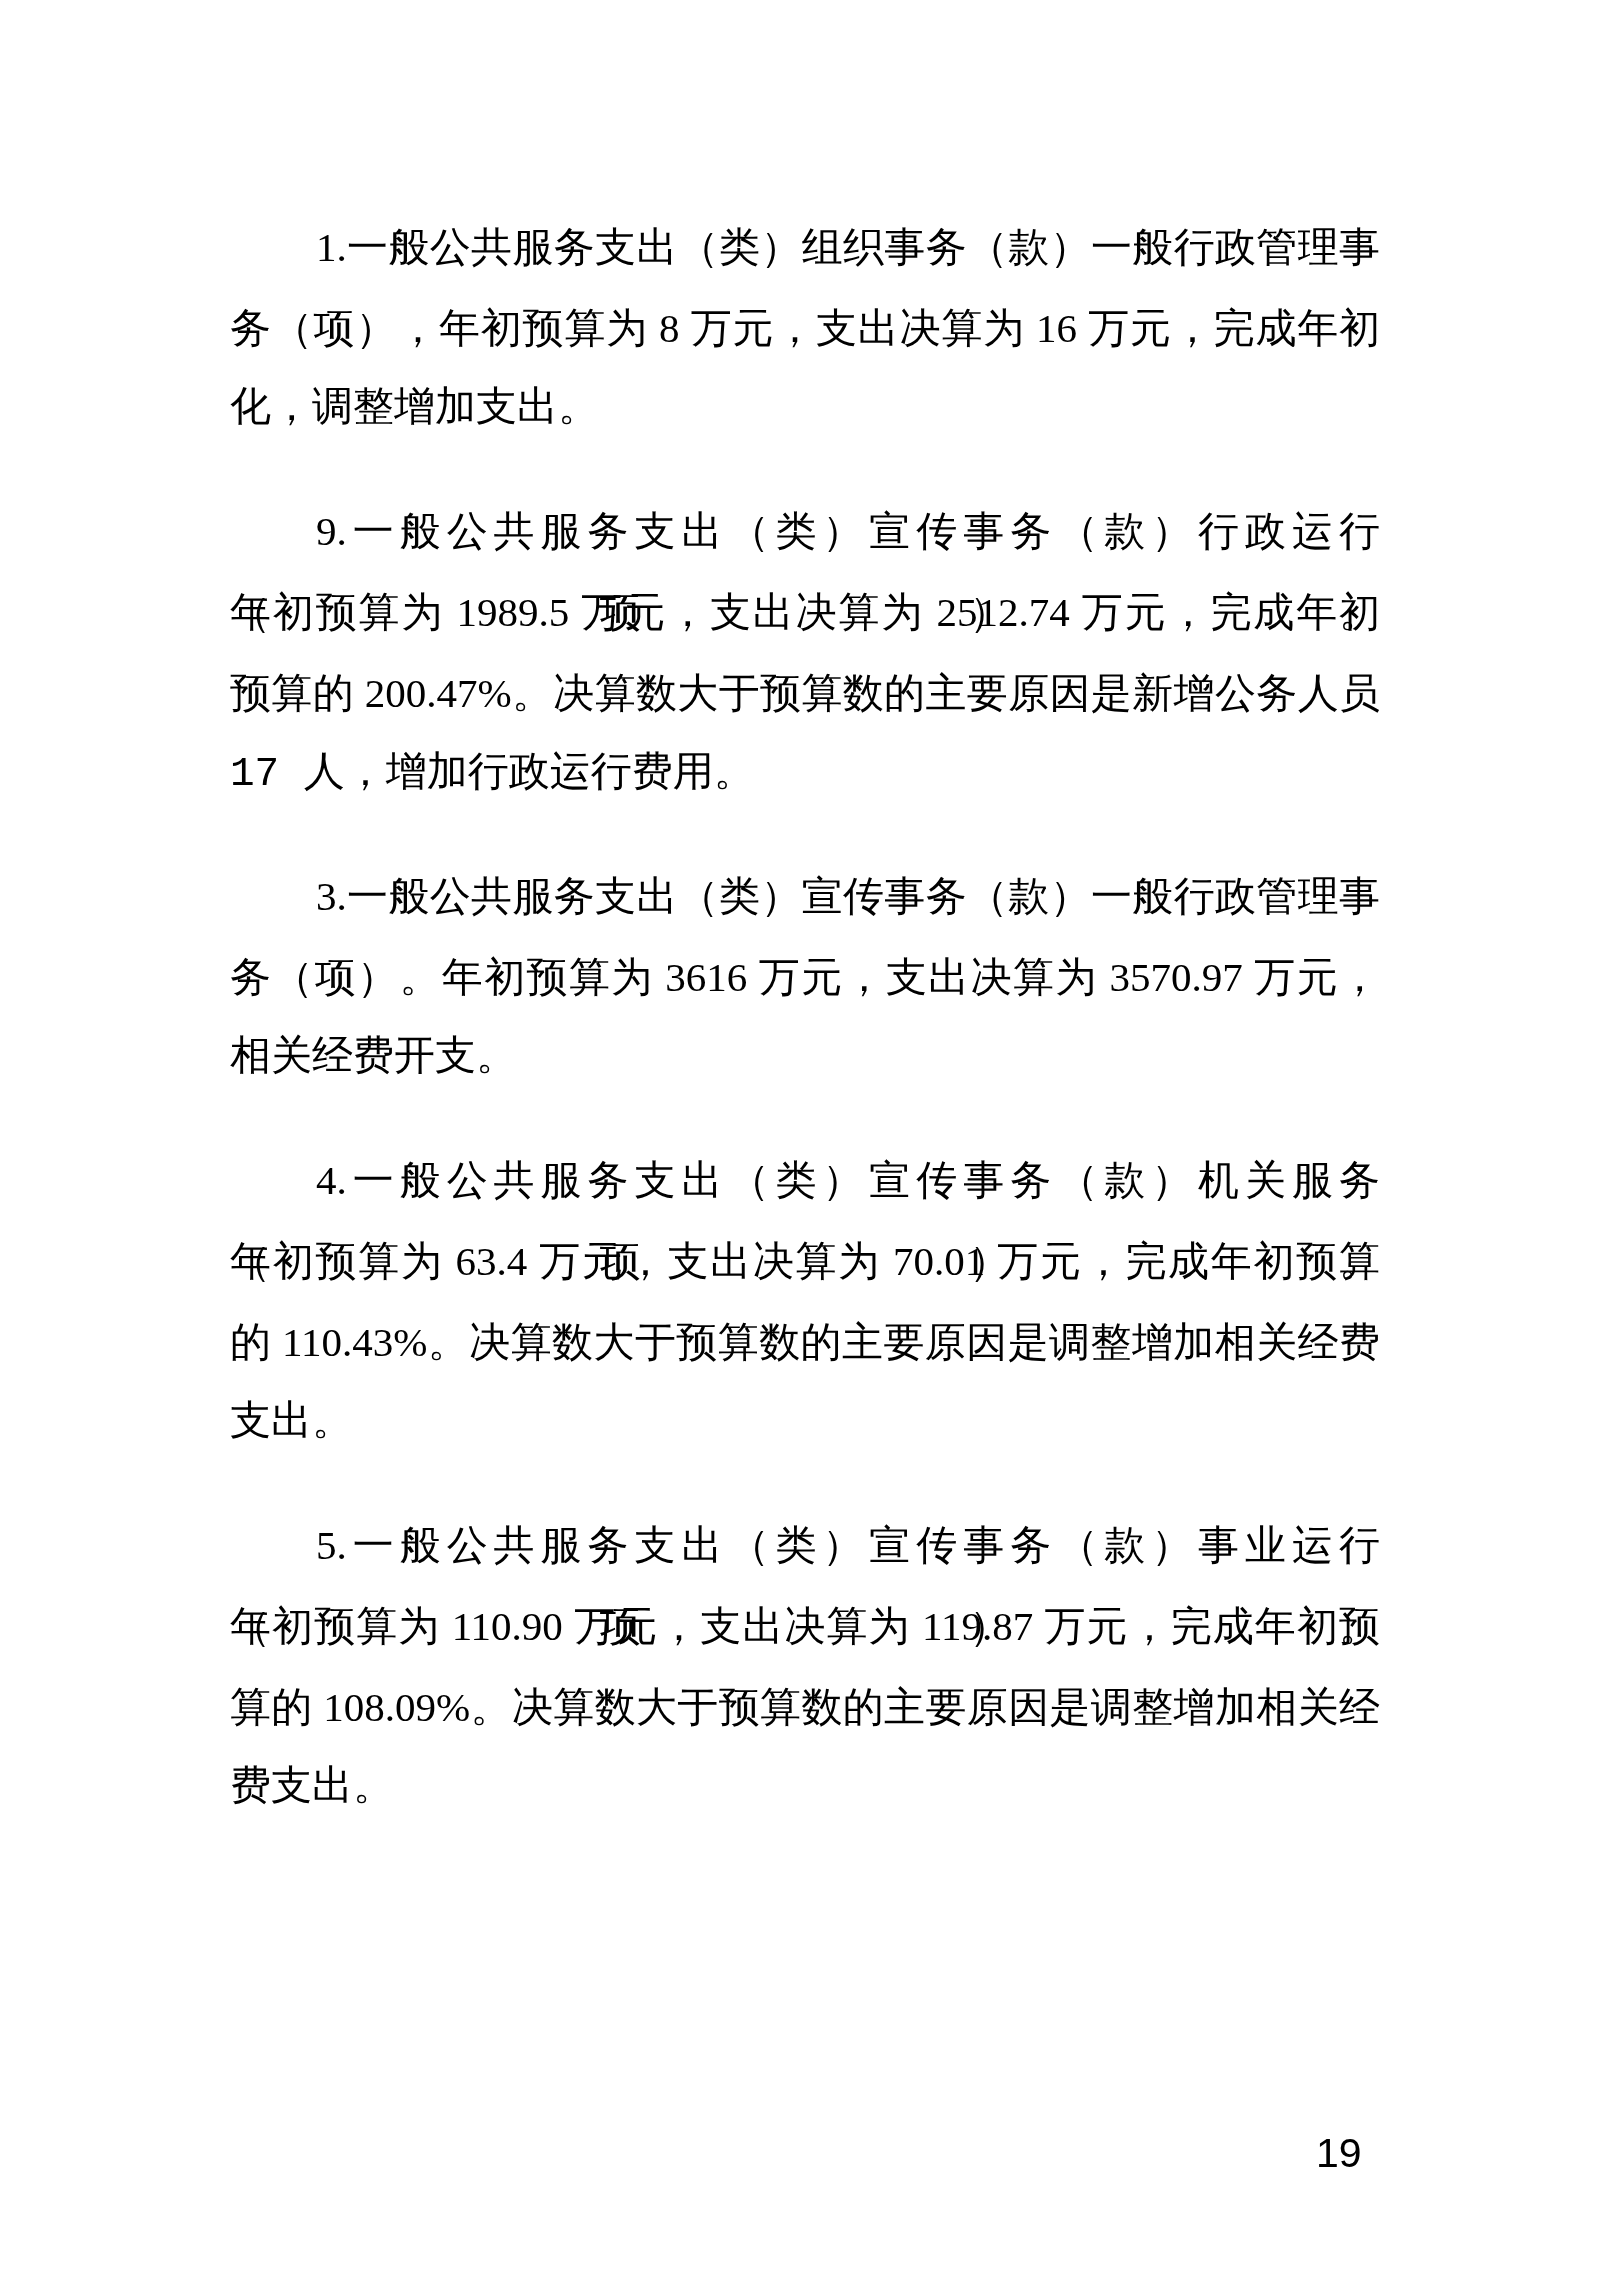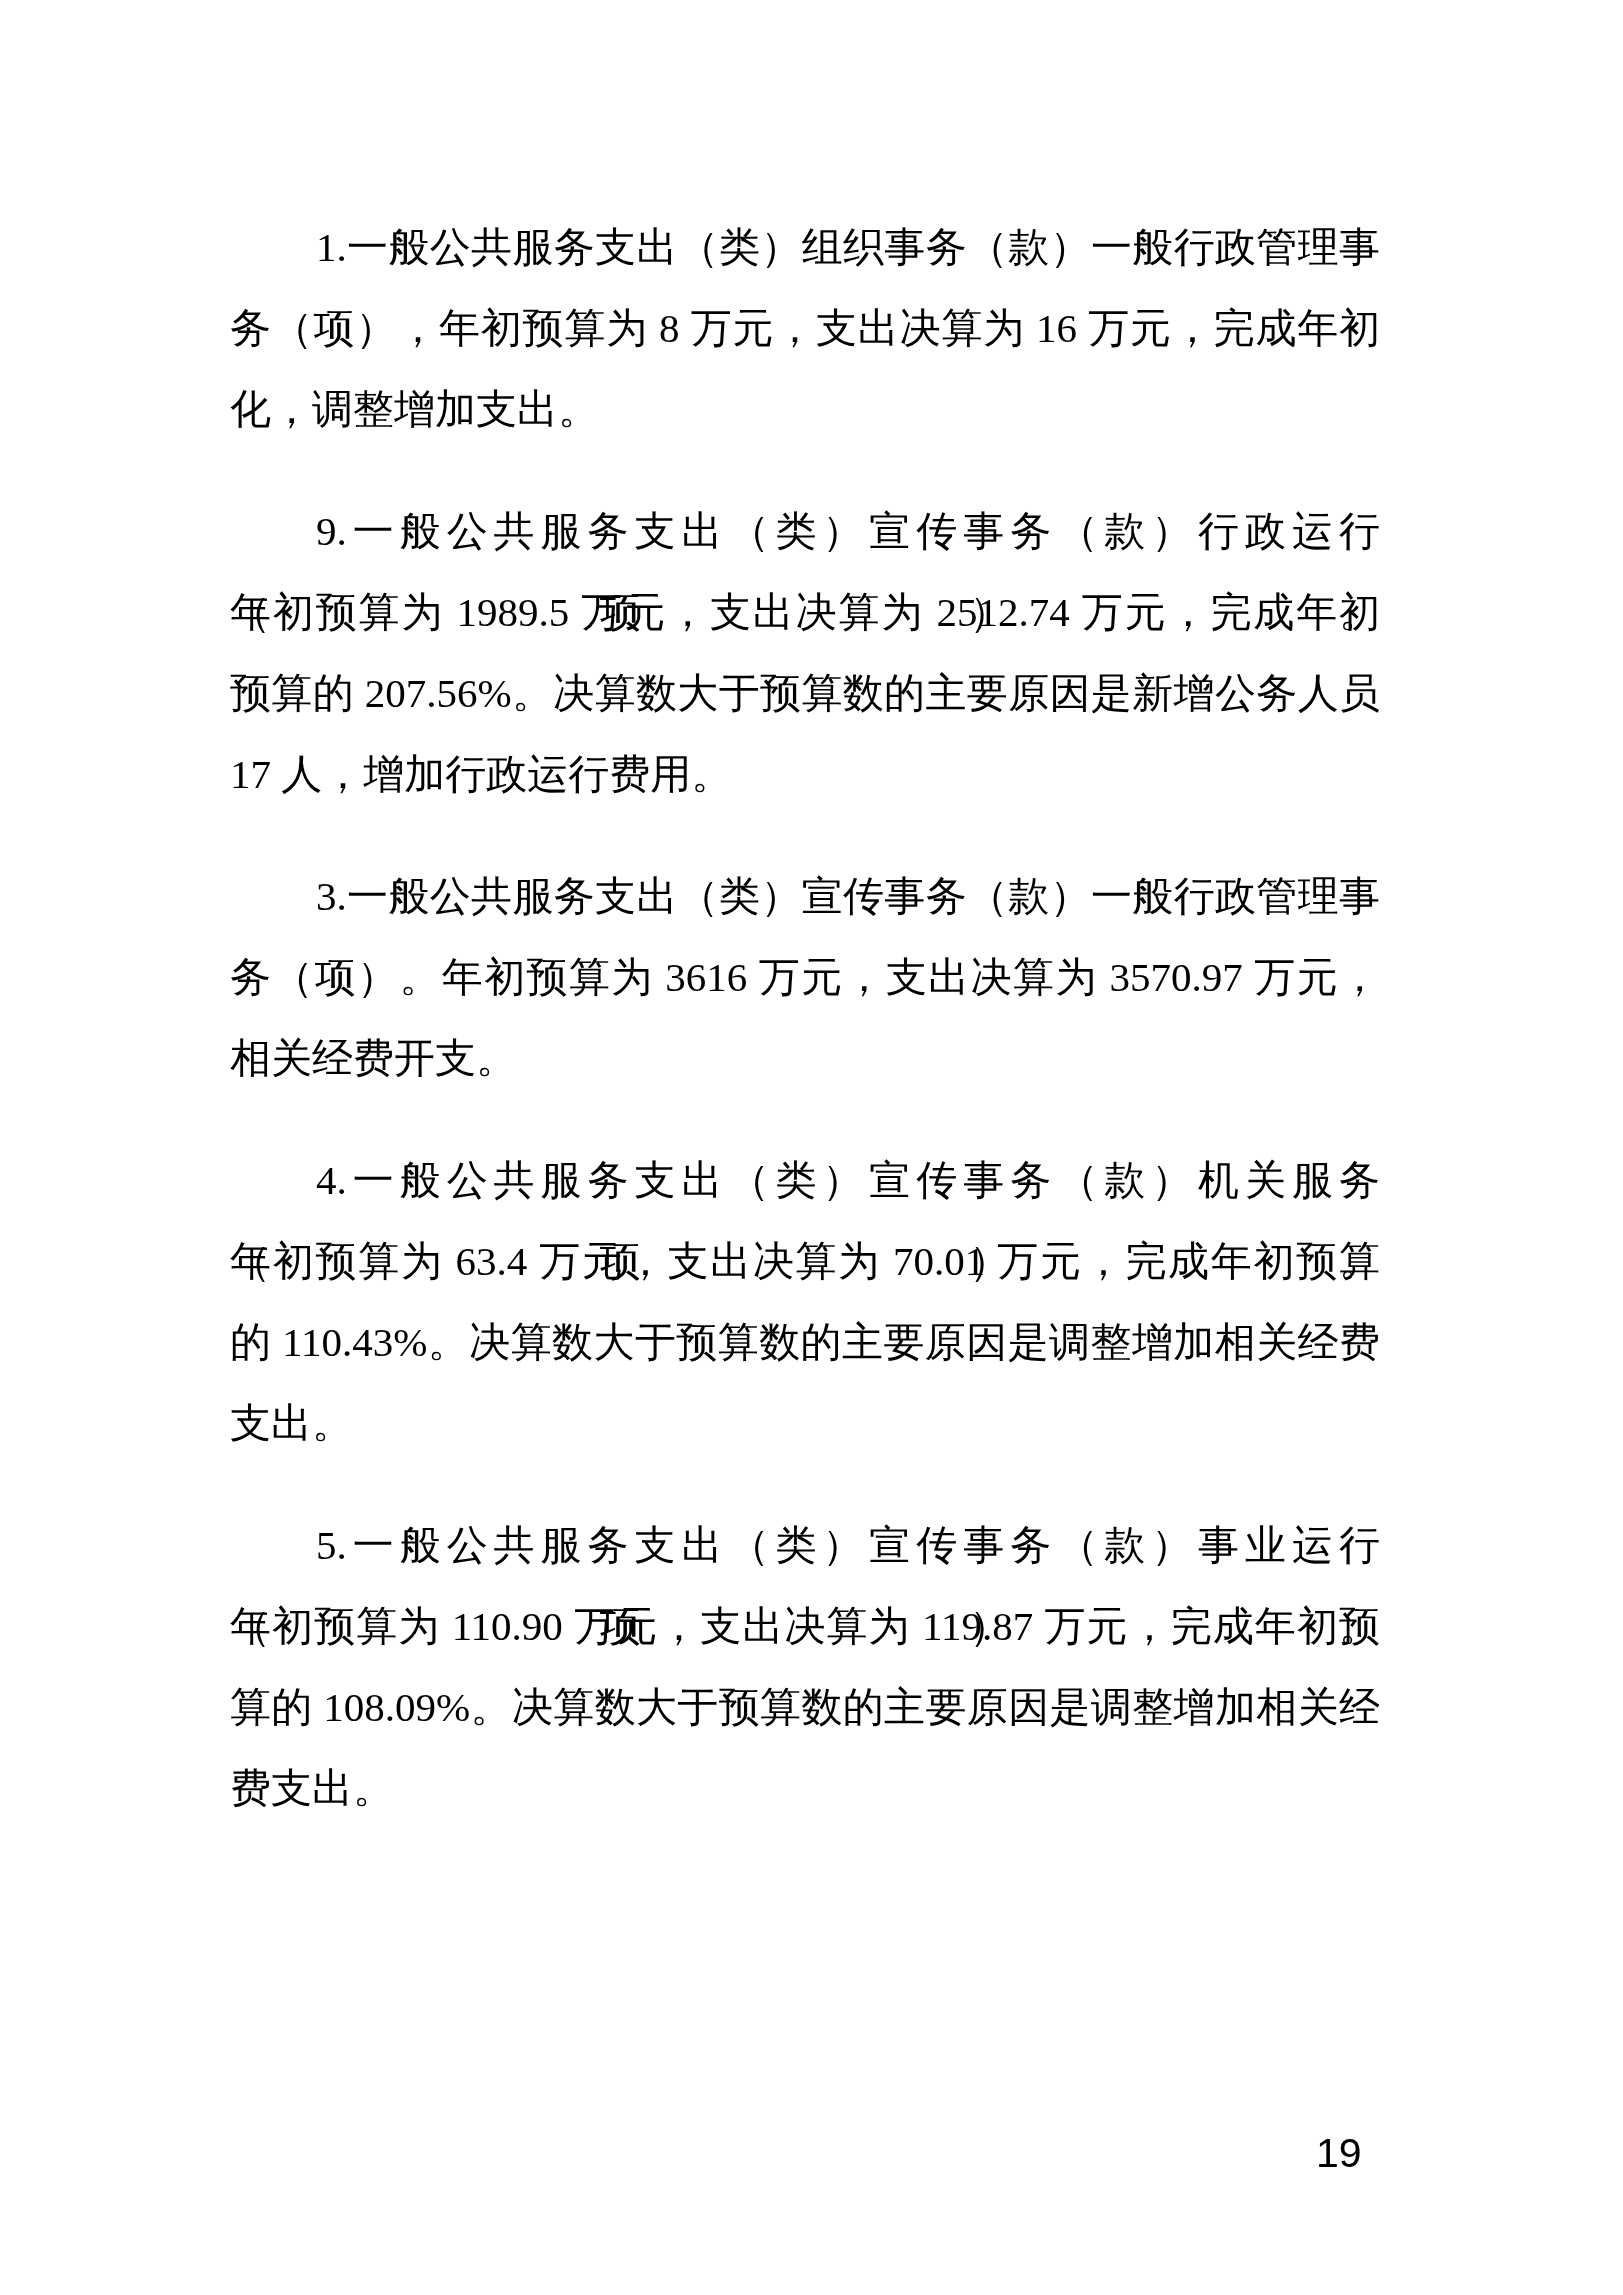--- a/index.html
+++ b/index.html
@@ -34,20 +34,21 @@
   }
   .line.full {
     text-align-last: justify;
   }
   .line.first {
     text-indent: 86px;
   }
   .line.last {
     text-align: right;
     text-align-last: left;
+    font-family: Liberation Mono, monospace;
   }
   .page-number {
     position: absolute;
     left: 1316px;
     top: 2133px;
     font-size: 41px;
     line-height: 41px;
     font-family: "Liberation Sans", "DejaVu Sans", sans-serif;
     color: #000000;
   }
@@ -60,21 +61,21 @@
 
     <div class="para">
       <div class="line full first">1.一般公共服务支出（类）组织事务（款）一般行政管理事</div>
       <div class="line full">务（项），年初预算为 8 万元，支出决算为 16 万元，完成年初</div>
       <div class="line last">化，调整增加支出。</div>
     </div>
 
     <div class="para">
       <div class="line full first">9.一般公共服务支出（类）宣传事务（款）行政运行（项）。</div>
       <div class="line full">年初预算为 1989.5 万元，支出决算为 2512.74 万元，完成年初</div>
-      <div class="line full">预算的 207.56%。决算数大于预算数的主要原因是新增公务人员</div>
+      <div class="line full">预算的 200.47%。决算数大于预算数的主要原因是新增公务人员</div>
       <div class="line last">17 人，增加行政运行费用。</div>
     </div>
 
     <div class="para">
       <div class="line full first">3.一般公共服务支出（类）宣传事务（款）一般行政管理事</div>
       <div class="line full">务（项）。年初预算为 3616 万元，支出决算为 3570.97 万元，</div>
       <div class="line last">相关经费开支。</div>
     </div>
 
     <div class="para">

